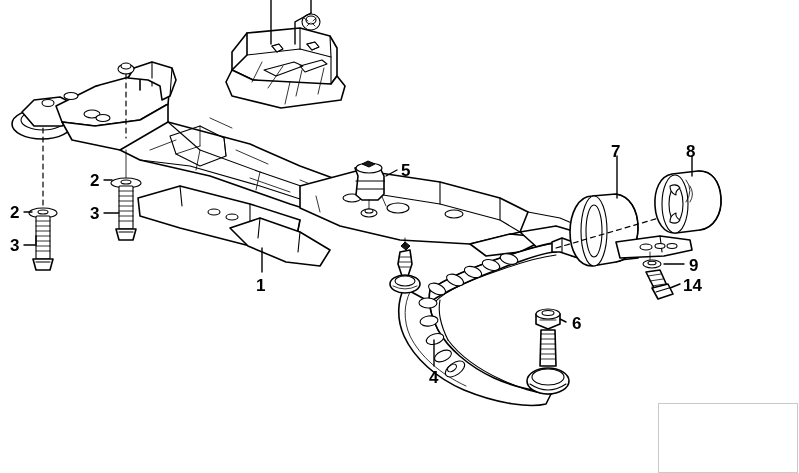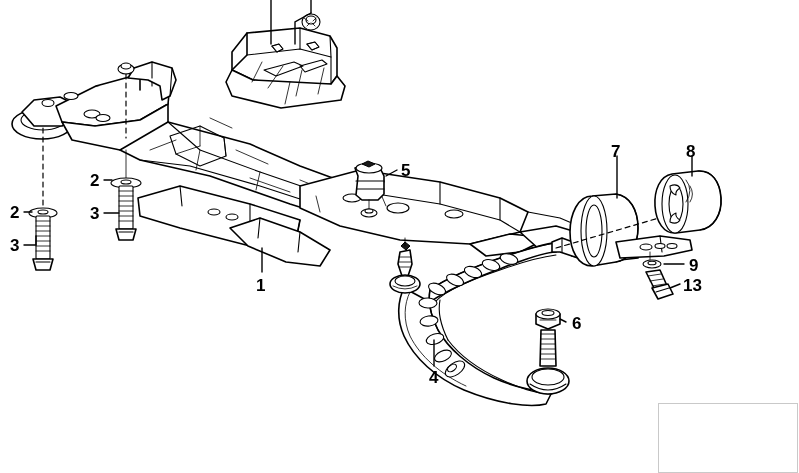--- a/index.html
+++ b/index.html
@@ -325,17 +325,17 @@
   <div class="callout-label" style="left:10px;  top:204px;">2</div>
   <div class="callout-label" style="left:10px;  top:237px;">3</div>
   <div class="callout-label" style="left:90px;  top:172px;">2</div>
   <div class="callout-label" style="left:90px;  top:205px;">3</div>
   <div class="callout-label" style="left:429px; top:369px;">4</div>
   <div class="callout-label" style="left:401px; top:162px;">5</div>
   <div class="callout-label" style="left:572px; top:315px;">6</div>
   <div class="callout-label" style="left:611px; top:143px;">7</div>
   <div class="callout-label" style="left:686px; top:143px;">8</div>
   <div class="callout-label" style="left:689px; top:257px;">9</div>
-  <div class="callout-label" style="left:683px; top:277px;">13</div>
+  <div class="callout-label" style="left:683px; top:277px;">14</div>
 
   <div class="thumb-box" style="left:658px; top:403px; width:138px; height:68px;"></div>
 
 </div>
 
 </body></html>

